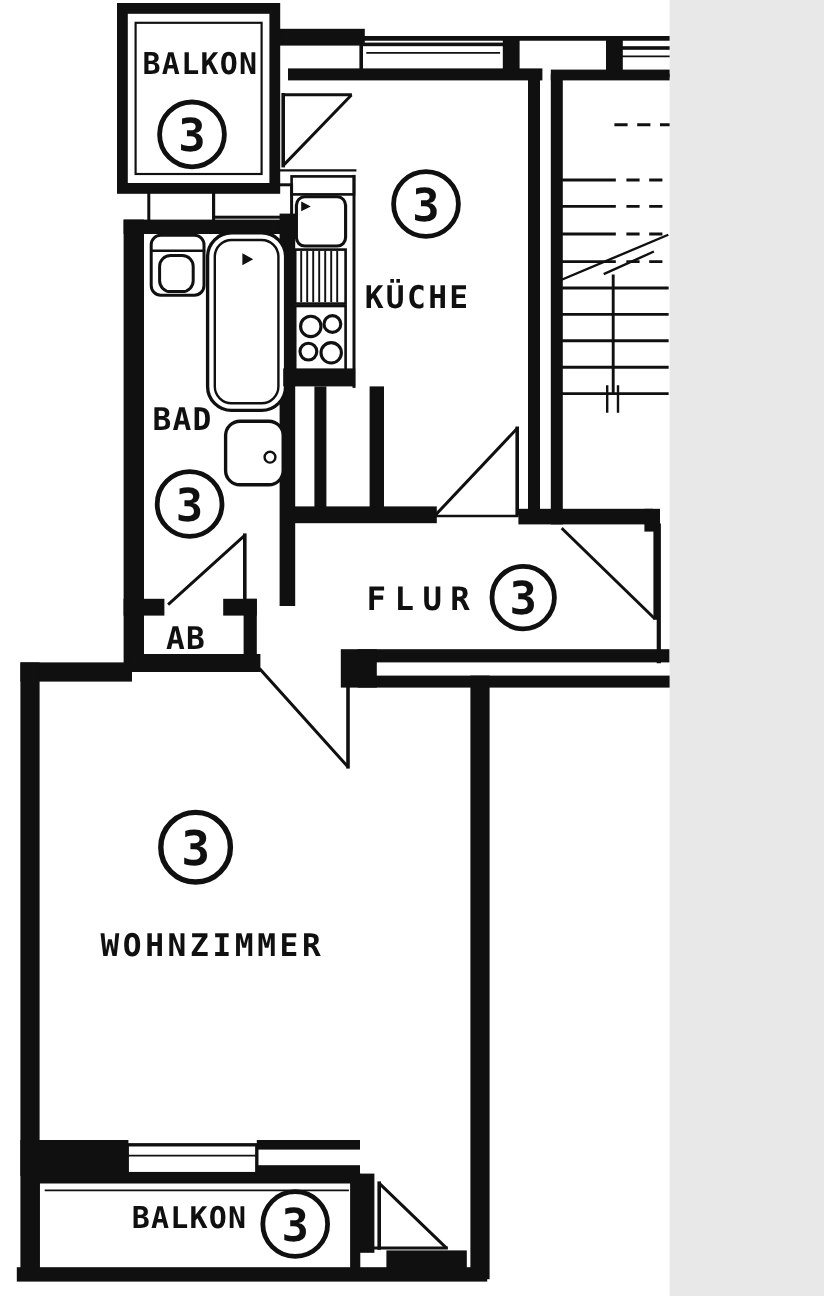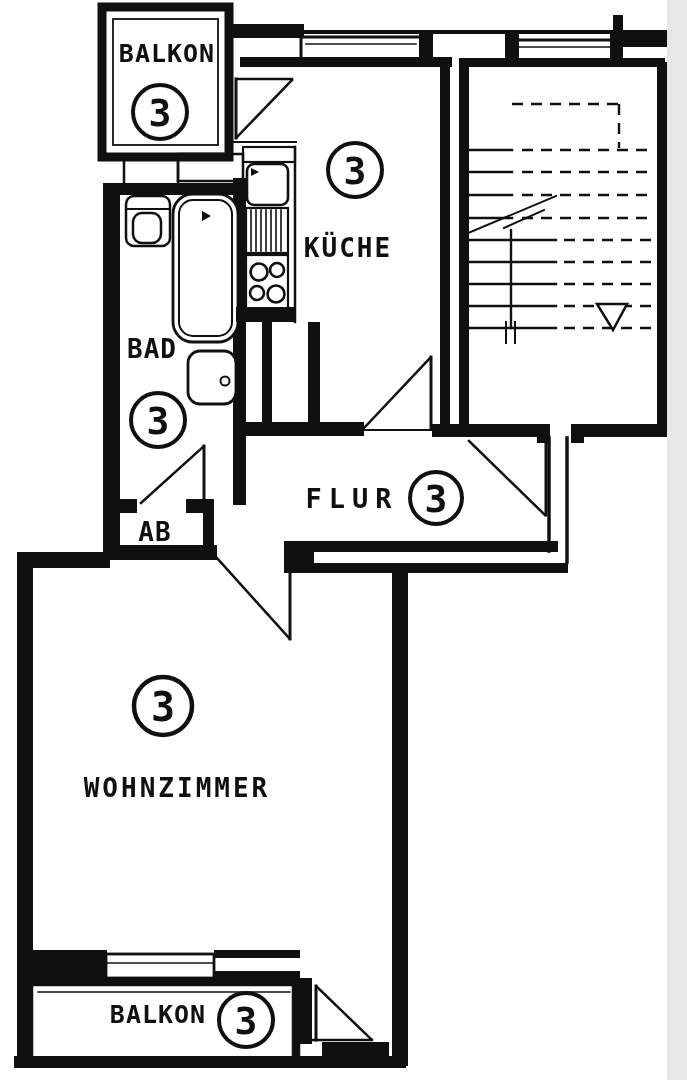--- a/index.html
+++ b/index.html
@@ -1,17 +1,17 @@
 <!DOCTYPE html>
 <html><head>
 <meta charset="utf-8">
 <style>
   html,body{margin:0;padding:0;background:#e8e8e8;}
   #stage{
-    position:relative;width:667px;height:1080px;background:#ffffff;
+    position:relative;width:558px;height:1080px;background:#ffffff;
     overflow:hidden;font-family:"DejaVu Sans Mono", monospace;
   }
   svg{position:absolute;left:0;top:0;}
   svg text{
     font-family:"DejaVu Sans Mono", monospace;
     font-weight:bold;
     fill:#101010;
   }
   .w{fill:#101010;stroke:none;}
   .ln{stroke:#101010;fill:none;stroke-linecap:square;}

